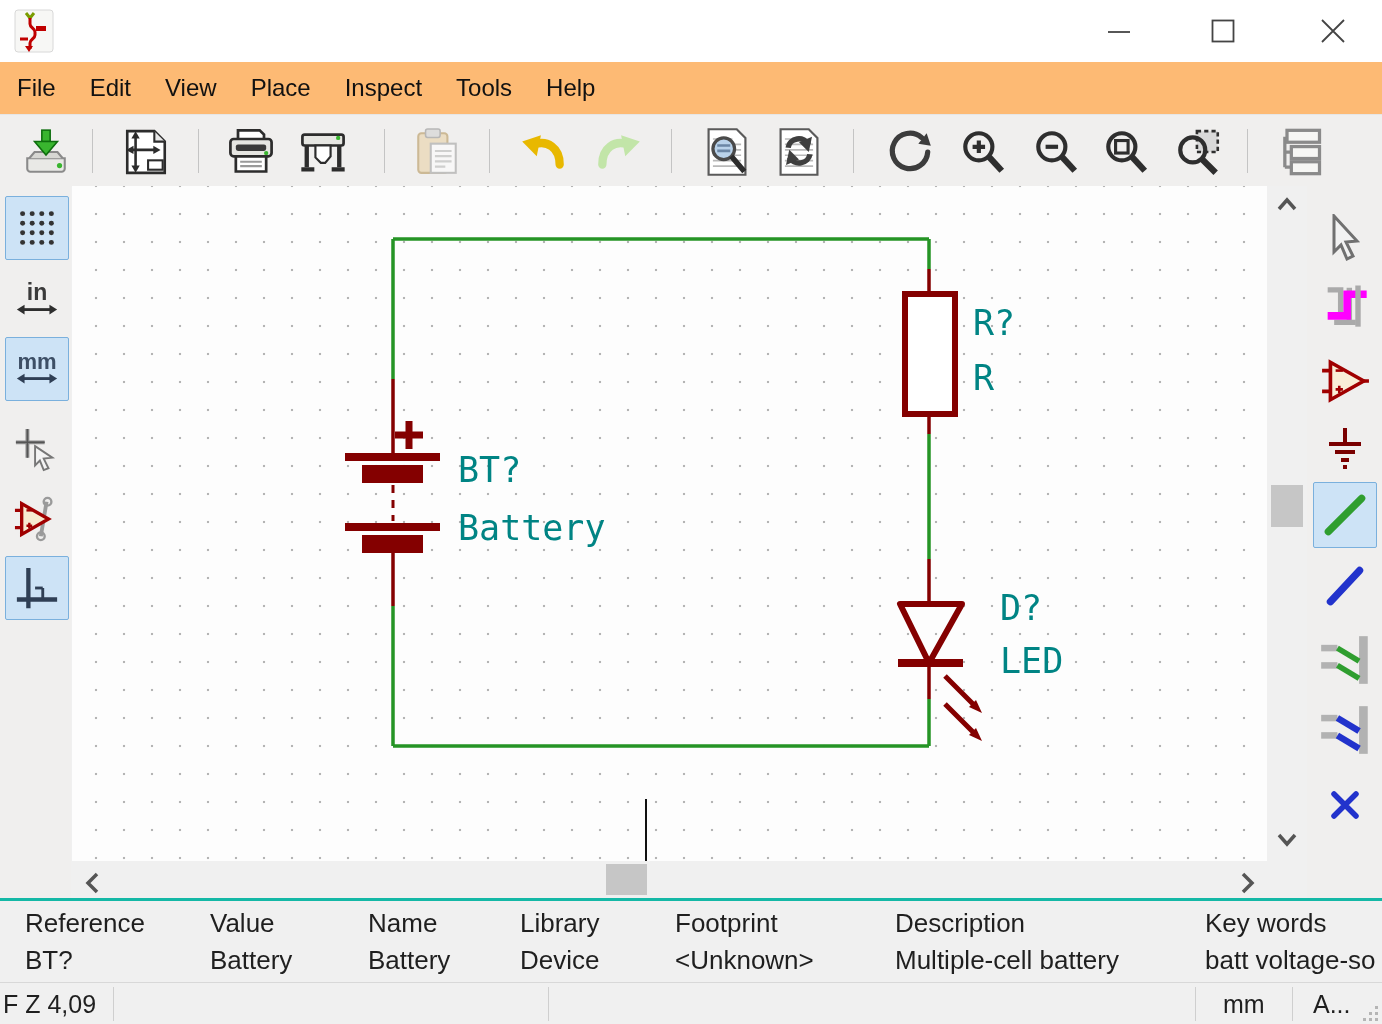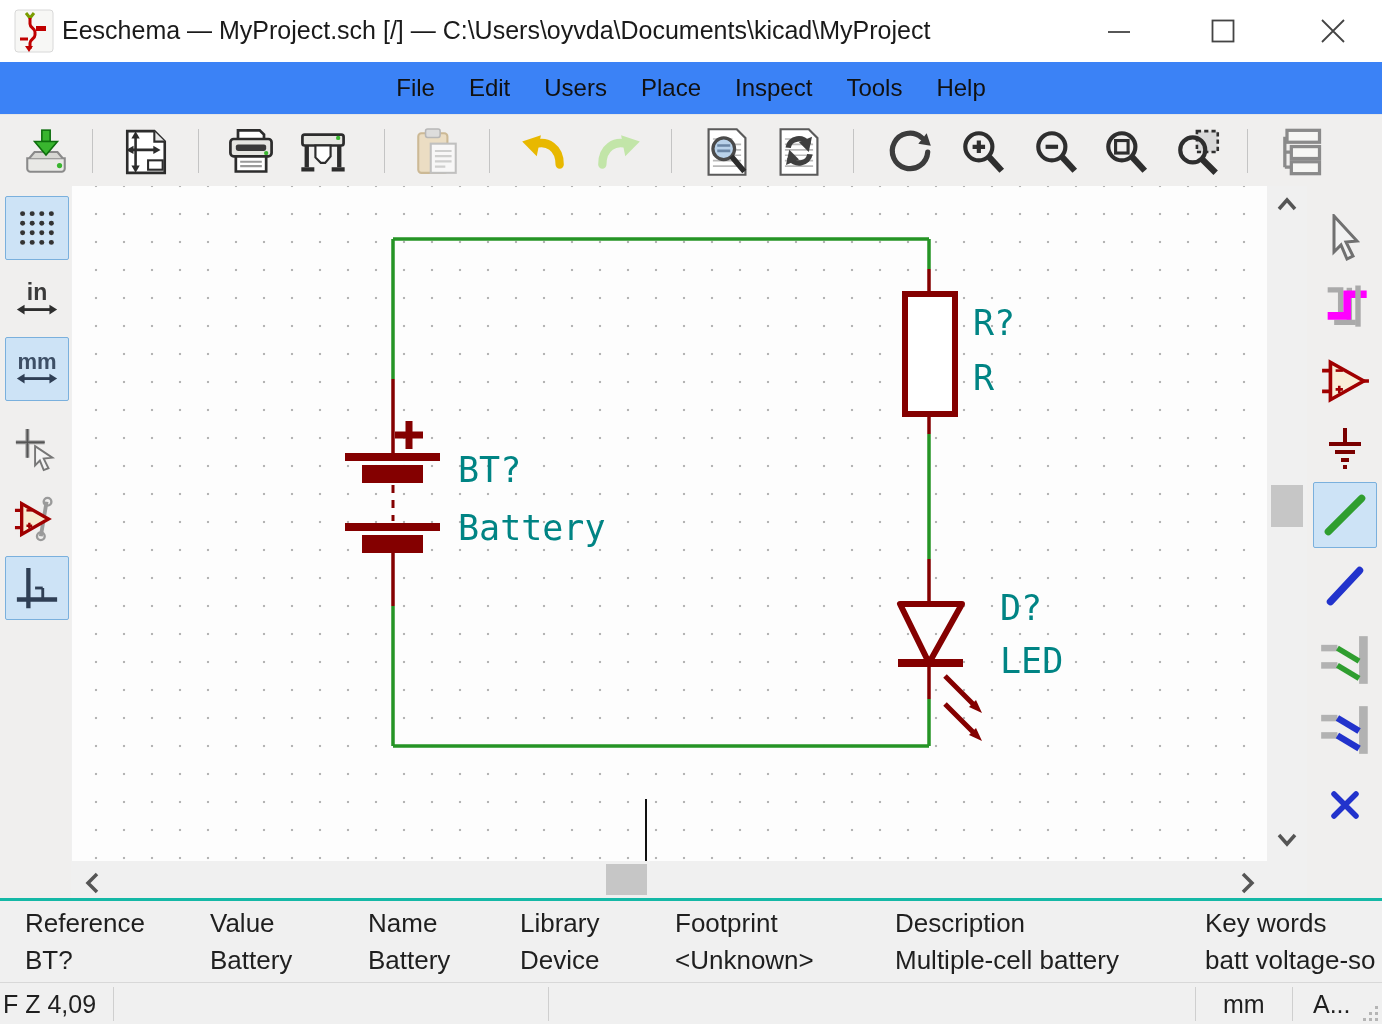--- a/index.html
+++ b/index.html
@@ -7,21 +7,21 @@
   .window{position:relative;width:1382px;height:1024px;background:#f0f0f0;overflow:hidden;}
 
   
   .titlebar{position:absolute;left:0;top:0;width:1382px;height:62px;background:#ffffff;}
   .app-icon{position:absolute;left:14px;top:9px;width:40px;height:44px;}
   .title-text{position:absolute;left:62px;top:16px;font-size:25px;color:#1a1a1a;white-space:nowrap;}
   .winctl{position:absolute;top:0;width:70px;height:62px;display:flex;align-items:center;justify-content:center;}
   .ctl-min{left:1084px;} .ctl-max{left:1188px;} .ctl-close{left:1298px;}
 
   
-  .menubar{position:absolute;left:0;top:62px;width:1382px;height:52px;background:#3b82f6;display:flex;align-items:center;justify-content:center;}
+  .menubar{position:absolute;left:0;top:62px;width:1382px;height:52px;background:#fdba74;display:flex;align-items:center;}
   .menu-item{font-size:24px;color:#111;padding:6px 17px;cursor:default;}
 
   
   .toolbar{position:absolute;left:0;top:114px;width:1382px;height:72px;background:#f0efee;border-top:1px solid #e6e6e6;}
   .tbtn{position:absolute;top:7px;width:60px;height:60px;display:flex;align-items:center;justify-content:center;}
   .tsep{position:absolute;top:14px;width:1px;height:44px;background:#c4c4c4;}
   .disabled{opacity:.55;}
 
   
   .left-toolbar{position:absolute;left:0;top:186px;width:71px;height:712px;background:#f0efee;}
@@ -77,42 +77,41 @@
 
   <div class="titlebar">
     <svg class="app-icon" viewBox="0 0 40 44">
       <rect x="1" y="1" width="38" height="42" rx="3" fill="#f7f7f5" stroke="#d8d8d8"></rect>
       <path d="M12,4 l4,5 l4,-5" stroke="#7a9c00" stroke-width="3" fill="none"></path>
       <path d="M16,9 v6 c0,4 5,4 5,8 v3 c0,4 -5,4 -5,8 v6" stroke="#c00000" stroke-width="3" fill="none"></path>
       <rect x="22" y="17" width="10" height="5" fill="#c00000"></rect>
       <path d="M6,30 h8" stroke="#c00000" stroke-width="3"></path>
       <polygon points="11,37 19,37 15,43" fill="#c00000"></polygon>
     </svg>
-    <div class="title-text">Eeschema — MyProject.sch [/] — C:\Users\oyvda\Documents\kicad\MyProject</div>
     <div class="winctl ctl-min">
       <svg width="26" height="26">
           <line x1="2" y1="14" x2="24" y2="14" stroke="#444" stroke-width="1.8"></line>
         </svg>
     </div>
     <div class="winctl ctl-max">
       <svg width="26" height="26">
           <rect x="2.5" y="2.5" width="21" height="21" fill="none" stroke="#444" stroke-width="1.8"></rect>
         </svg>
     </div>
     <div class="winctl ctl-close">
       <svg width="28" height="28">
           <path d="M3,3 L25,25 M25,3 L3,25" stroke="#444" stroke-width="1.8"></path>
         </svg>
     </div>
   </div>
 
   <div class="menubar">
     <div class="menu-item">File</div>
     <div class="menu-item">Edit</div>
-    <div class="menu-item">Users</div>
+    <div class="menu-item">View</div>
     <div class="menu-item">Place</div>
     <div class="menu-item">Inspect</div>
     <div class="menu-item">Tools</div>
     <div class="menu-item">Help</div>
   </div>
 
   <div class="toolbar">
     <div class="tbtn" style="left:16px">
       <svg width="50" height="50" viewBox="0 0 48 48">
         <path d="M6,30 h36 v10 a3,3 0 0 1 -3,3 h-30 a3,3 0 0 1 -3,-3 z" fill="#e9e9e6" stroke="#8a8a8a" stroke-width="2"></path>

